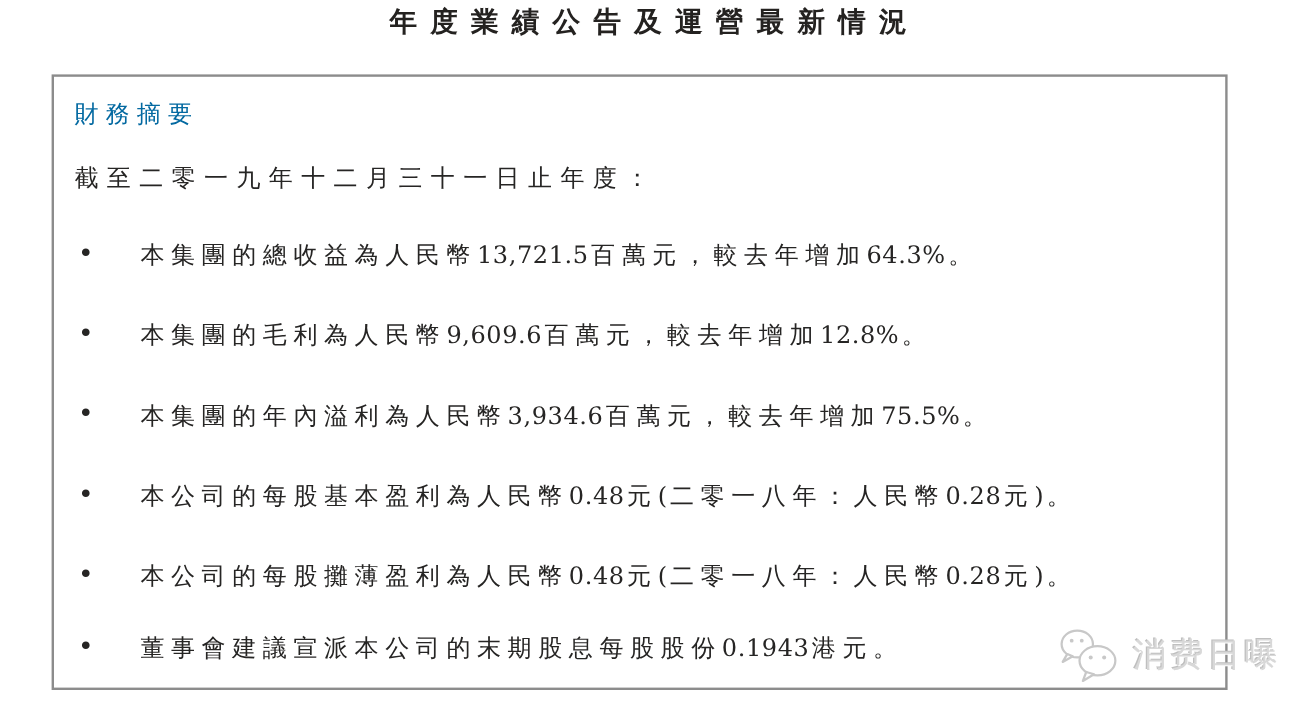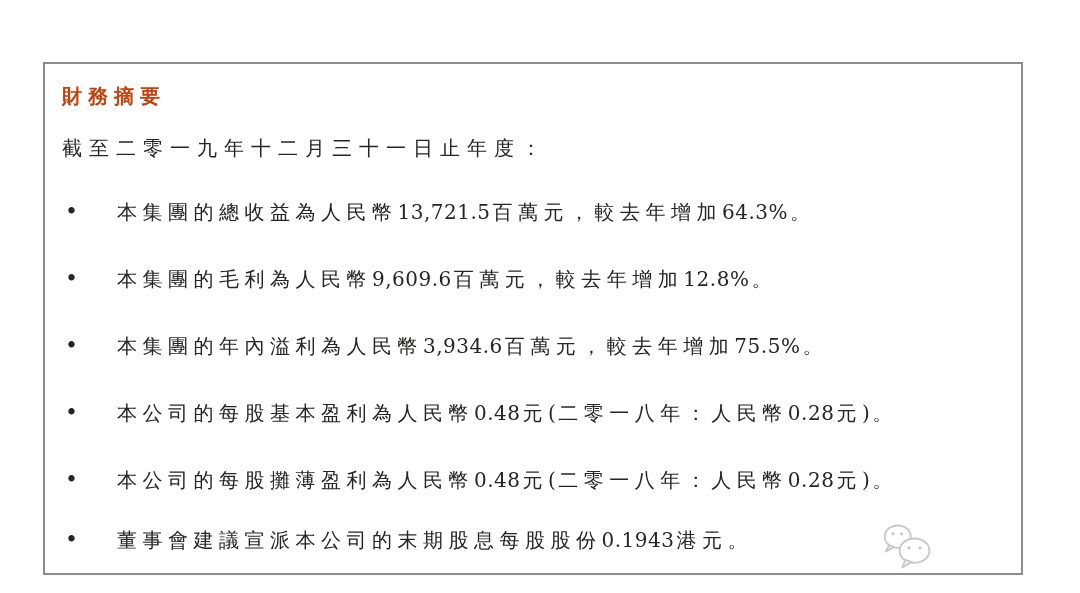--- a/index.html
+++ b/index.html
@@ -26,24 +26,24 @@
     left:43px;top:62px;
     width:980px;height:513px;
     box-sizing:border-box;
     border:2px solid #8c8c8c;
     background:#ffffff;
     padding:0 20px 0 17px;
   }
   .box-heading{
     margin-top:19px;
     font-family:"Liberation Sans","DejaVu Sans",sans-serif;
-    font-weight:700;
+    font-weight:400;
     font-size:20px;line-height:26px;
     letter-spacing:6px;
-    color:#c2410c;
+    color:#0369a1;
   }
   .period-line{
     margin-top:24px;
     font-size:20px;line-height:30px;
     letter-spacing:7px;
   }
   .bullet-list{
     list-style:none;margin:0;padding:0;
   }
   .bullet-item{
@@ -83,20 +83,21 @@
     color:#d8d8d8;
     text-shadow:1px 1px 0 #ffffff,-1px -1px 0 #bfbfbf;
     white-space:nowrap;
   }
 </style>
 </head>
 <body>
 
 <div class="page">
 
+  <div class="doc-title">年度業績公告及運營最新情況</div>
 
   <div class="summary-box">
 
     <div class="box-heading">財務摘要</div>
 
     <div class="period-line">截至二零一九年十二月三十一日止年度：</div>
 
     <ul class="bullet-list">
       <li class="bullet-item first">
         <span class="bullet-dot">•</span>
@@ -130,15 +131,16 @@
     <svg class="watermark-icon" viewBox="0 0 60 52" fill="none" xmlns="http://www.w3.org/2000/svg">
       <ellipse cx="19" cy="16" rx="14" ry="12" fill="#ffffff" stroke="#c8c8c8" stroke-width="2"></ellipse>
       <path d="M10 25 L6 32 L15 27 Z" fill="#ffffff" stroke="#c8c8c8" stroke-width="2" stroke-linejoin="round"></path>
       <circle cx="14" cy="13" r="1.7" fill="#c8c8c8"></circle>
       <circle cx="23" cy="13" r="1.7" fill="#c8c8c8"></circle>
       <ellipse cx="37" cy="31" rx="16" ry="13" fill="#ffffff" stroke="#c8c8c8" stroke-width="2"></ellipse>
       <path d="M27 41 L24 49 L34 43 Z" fill="#ffffff" stroke="#c8c8c8" stroke-width="2" stroke-linejoin="round"></path>
       <circle cx="31" cy="28" r="1.8" fill="#c8c8c8"></circle>
       <circle cx="43" cy="28" r="1.8" fill="#c8c8c8"></circle>
     </svg>
+    <span class="watermark-text">消费日曝</span>
   </div>
 
 </div>
 
 </body></html>

